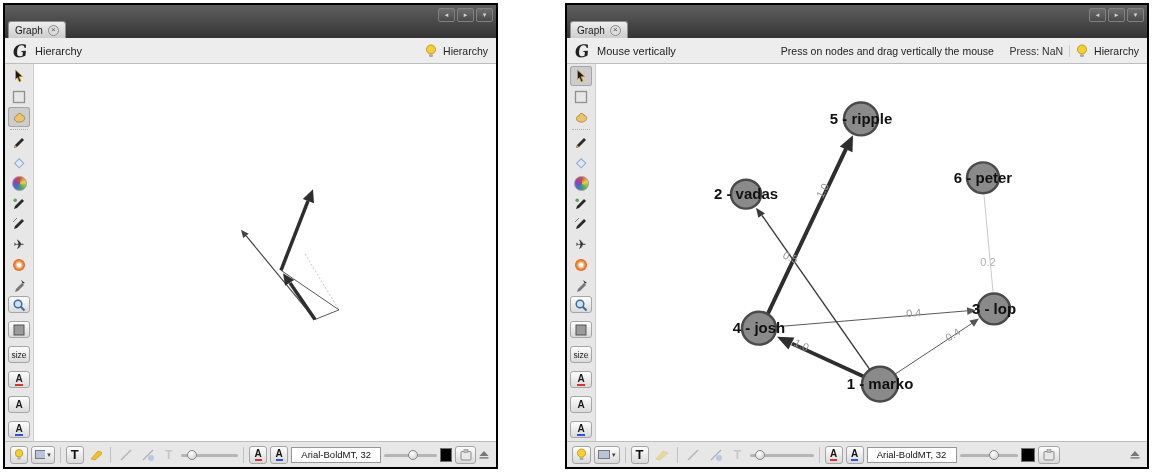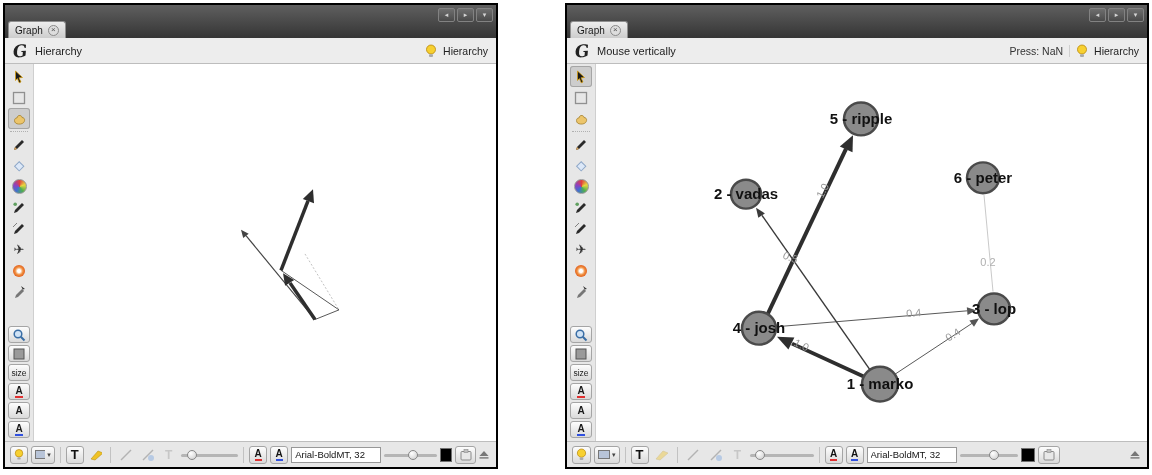--- a/index.html
+++ b/index.html
@@ -19,40 +19,40 @@
   .status{font-weight:400;color:#222;}
   .hint{margin-left:105px;font-size:10.5px;color:#222;}
   .hdr-right{margin-left:auto;display:flex;align-items:center;gap:6px;padding-right:8px;font-size:10.5px;color:#222;}
   .sizeout{padding-right:6px;border-right:1px solid #cfcfcf;color:#333;}
   
   .body{flex:1;display:flex;min-height:0;}
   .sidebar{width:28px;background:#e7e7e7;border-right:1px solid #cfcfcf;display:flex;flex-direction:column;align-items:center;padding-top:2px;flex:none;}
   .tool{width:22px;height:21px;display:flex;align-items:center;justify-content:center;border-radius:3px;margin:0;}
   .tool.sel{background:#cdcdcd;box-shadow:inset 0 0 0 1px #a5a5a5;}
   .sep-h{width:18px;border-top:1px dotted #b0b0b0;margin:2px 0;}
-  .side-bottom{margin-top:auto;display:flex;flex-direction:column;gap:2px;padding-bottom:3px;}
+  .side-bottom{margin-top:auto;display:flex;flex-direction:column;gap:8px;padding-bottom:3px;}
   .sbtn{width:22px;height:17px;background:linear-gradient(#fdfdfd,#dadada);border:1px solid #a5a5a5;border-radius:3px;font-size:10px;display:flex;align-items:center;justify-content:center;color:#1a1a1a;box-sizing:border-box;}
   .a-red{border-bottom:2px solid #e03030;line-height:10px;font-weight:bold;}
   .a-blue{border-bottom:2px solid #3050e0;line-height:10px;font-weight:bold;}
   .a-plain{font-weight:bold;}
   .canvas{flex:1;position:relative;background:#fff;min-width:0;}
   .canvas svg{display:block;width:100%;height:100%;}
   
   .bottombar{height:25px;background:#e7e7e7;border-top:1px solid #bdbdbd;display:flex;align-items:center;padding:0 5px;gap:3px;flex:none;}
   .bbtn{height:18px;min-width:18px;background:linear-gradient(#fdfdfd,#dadada);border:1px solid #a5a5a5;border-radius:3px;display:flex;align-items:center;justify-content:center;font-size:10px;padding:0 3px;box-sizing:border-box;color:#111;gap:2px;}
   .flat{border:none;background:none;}
   .dis{opacity:.4;}
   .bsep{width:1px;height:16px;background:#c2c2c2;margin:0 2px;}
   .boldT{font-weight:900;font-size:13px;color:#111;}
   .grayT{font-weight:900;font-size:12px;color:#999;}
   .slider{position:relative;height:12px;}
   .sl-a{width:64px;} .sl-b{width:58px;}
   .slider .track{position:absolute;left:0;right:0;top:5px;height:3px;background:#b5b5b5;border-radius:2px;}
   .slider .knob{position:absolute;top:1px;width:10px;height:10px;background:radial-gradient(circle at 35% 30%,#fff,#cccccc);border:1px solid #878787;border-radius:50%;box-sizing:border-box;}
-  .fontfield{height:16px;width:90px;border:1px solid #979797;background:#fff;font-size:9.5px;padding:0 3px;font-family:"Liberation Sans",sans-serif;color:#111;box-sizing:border-box;}
+  .fontfield{height:16px;width:90px;border:1px solid #979797;background:#fff;font-size:9.5px;padding:0 3px;font-family:"Liberation Sans",sans-serif;color:#111;box-sizing:border-box;text-align:center;}
   .swatch{width:14px;height:14px;background:#000;border:1px solid #6f6f6f;box-sizing:border-box;}
   .colorwheel{width:13px;height:13px;border-radius:50%;background:conic-gradient(#e04040,#e8d840,#50b050,#4070d0,#9040c0,#e04040);border:1px solid #999;}
   .heatdot{width:12px;height:12px;border-radius:50%;background:radial-gradient(circle,#ffffff 18%,#f09040 45%,#e05818 75%);}
   .collapse{margin-left:auto;display:flex;align-items:center;padding-right:2px;}
 </style>
 </head>
 <body>
 
 <div id="stage">
 
@@ -250,20 +250,21 @@
       </div>
       <div class="tabnav">
         <span>◂</span>
         <span>▸</span>
         <span>▾</span>
       </div>
     </div>
     <div class="header">
       <div class="logo">G</div>
       <span class="status">Mouse vertically</span>
+      <span class="hint">Press on nodes and drag vertically the mouse</span>
       <div class="hdr-right">
         <span class="sizeout">Press: NaN</span>
         <svg width="12" height="14" viewBox="0 0 12 14">
             <circle cx="6" cy="5.5" r="4.5" fill="#f7d030" stroke="#b8860b" stroke-width="0.8"></circle>
             <rect x="4" y="10.2" width="4" height="2.8" rx="1" fill="#aaa"></rect>
           </svg>
         <span>Hierarchy</span>
       </div>
     </div>
     <div class="body">

